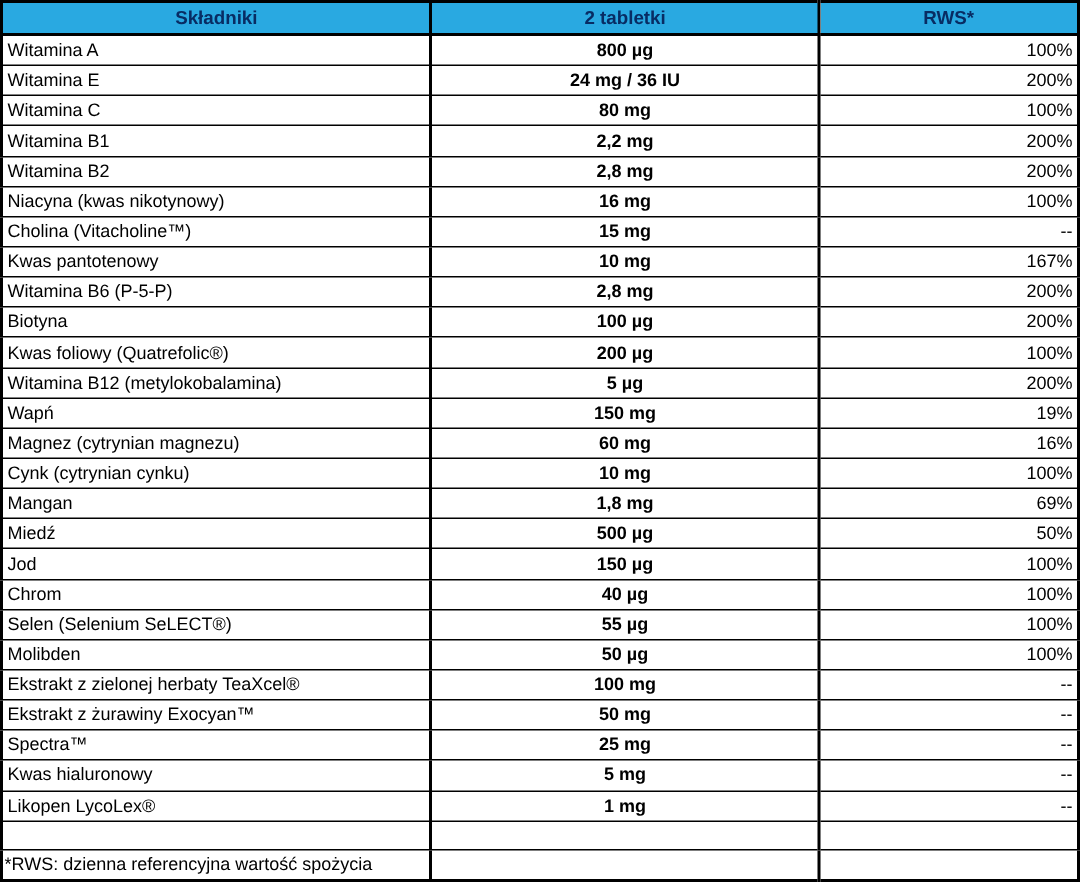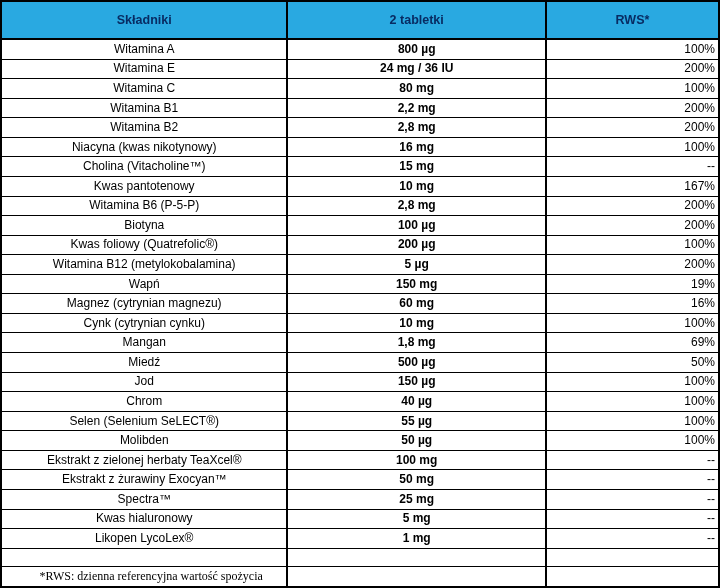--- a/index.html
+++ b/index.html
@@ -40,32 +40,32 @@
     background: var(--row-bg);
     overflow: hidden;
     white-space: nowrap;
   }
   table.facts th {
     background: var(--header-bg);
     color: var(--header-text);
     font-weight: bold;
     font-size: 12.5px;
     text-align: center;
-    height: 38px;
+    height: 22px;
     border-bottom: 2px solid var(--border);
     margin-left: 37px;
   }
   table.facts td { height: 17px; }
   col.c1 { width: 39.9%; }
   col.c2 { width: 36.0%; }
   col.c3 { width: 24.1%; }
-  td.name  { text-align: center; padding-left: 4px; }
+  td.name  { text-align: left; padding-left: 4px; }
   td.value { text-align: center; font-weight: bold; }
   td.rws   { text-align: right; }
-  tr.footnote-row td.name { padding-left: 17px; font-family: Liberation Serif, serif; }
+  tr.footnote-row td.name { padding-left: 1px; }
 </style>
 </head>
 <body>
 
 <div class="page">
   <table class="facts">
     <colgroup>
       <col class="c1">
         <col class="c2">
         <col class="c3">

